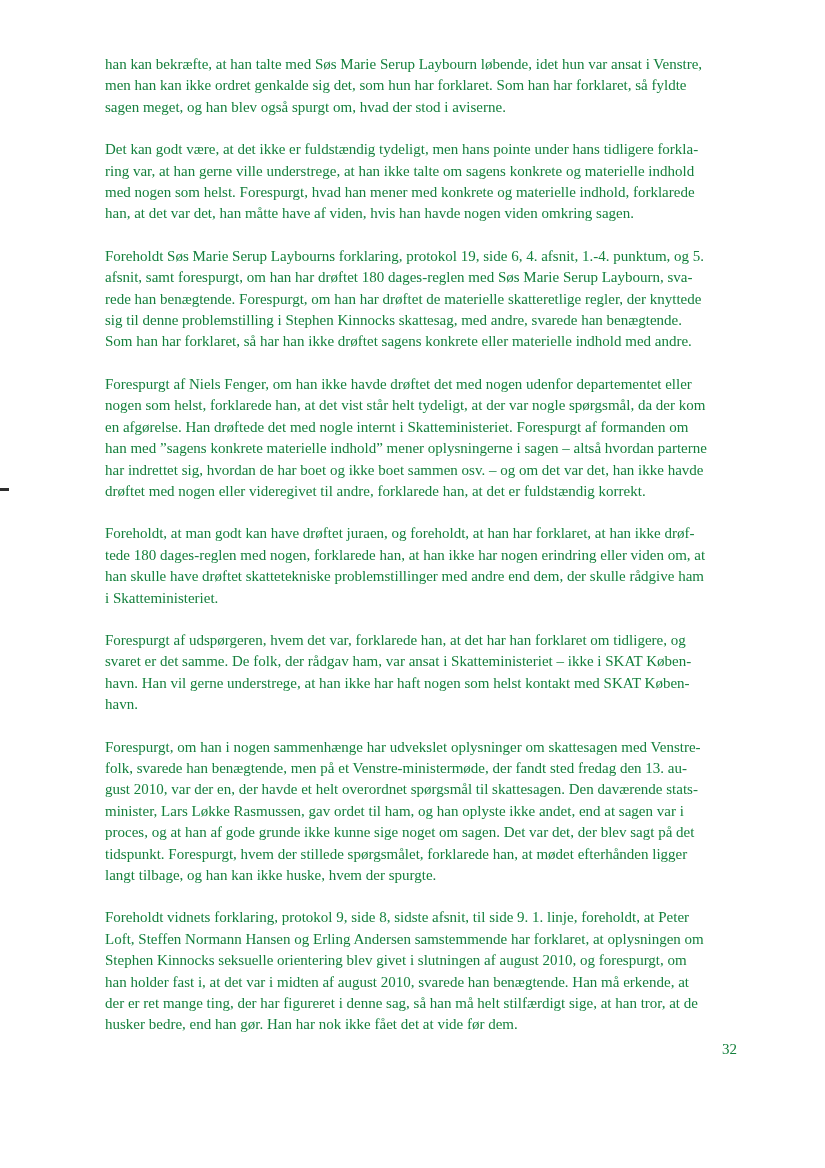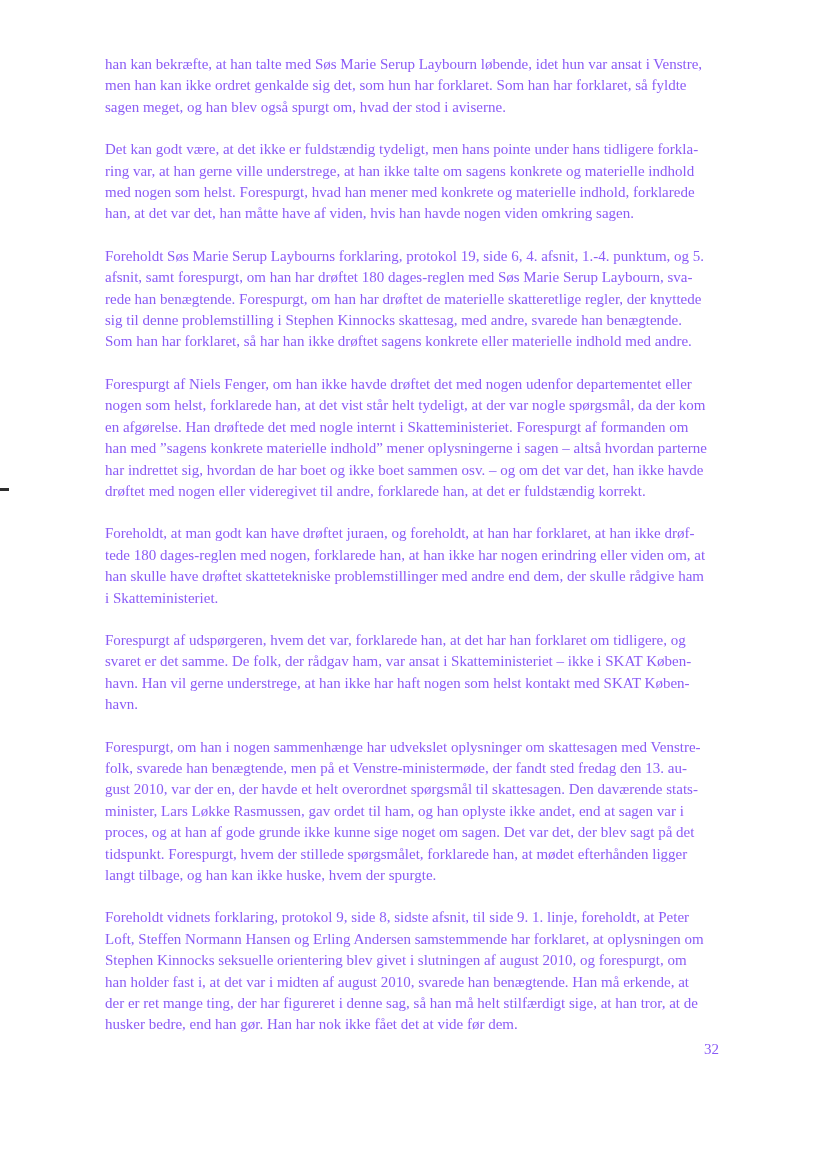--- a/index.html
+++ b/index.html
@@ -6,39 +6,39 @@
     margin: 0;
     padding: 0;
     background: #ffffff;
   }
   .page {
     position: relative;
     width: 825px;
     height: 1168px;
     background: #ffffff;
     font-family: "Liberation Serif", serif;
-    color: #8b5cf6;
+    color: #15803d;
     overflow: hidden;
   }
   .content {
     position: absolute;
     left: 105px;
     top: 54px;
     width: 690px;
     font-size: 15px;
     line-height: 21.4px;
   }
   .content p {
     margin: 0 0 21px 0;
     white-space: pre-line;
     text-align: left;
   }
   .page-number {
     position: absolute;
-    left: 87px;
+    left: 105px;
     top: 1039px;
     width: 632px;
     text-align: right;
     font-size: 15px;
     line-height: 21px;
   }
   .margin-artifact {
     position: absolute;
     left: 0;
     top: 488px;

